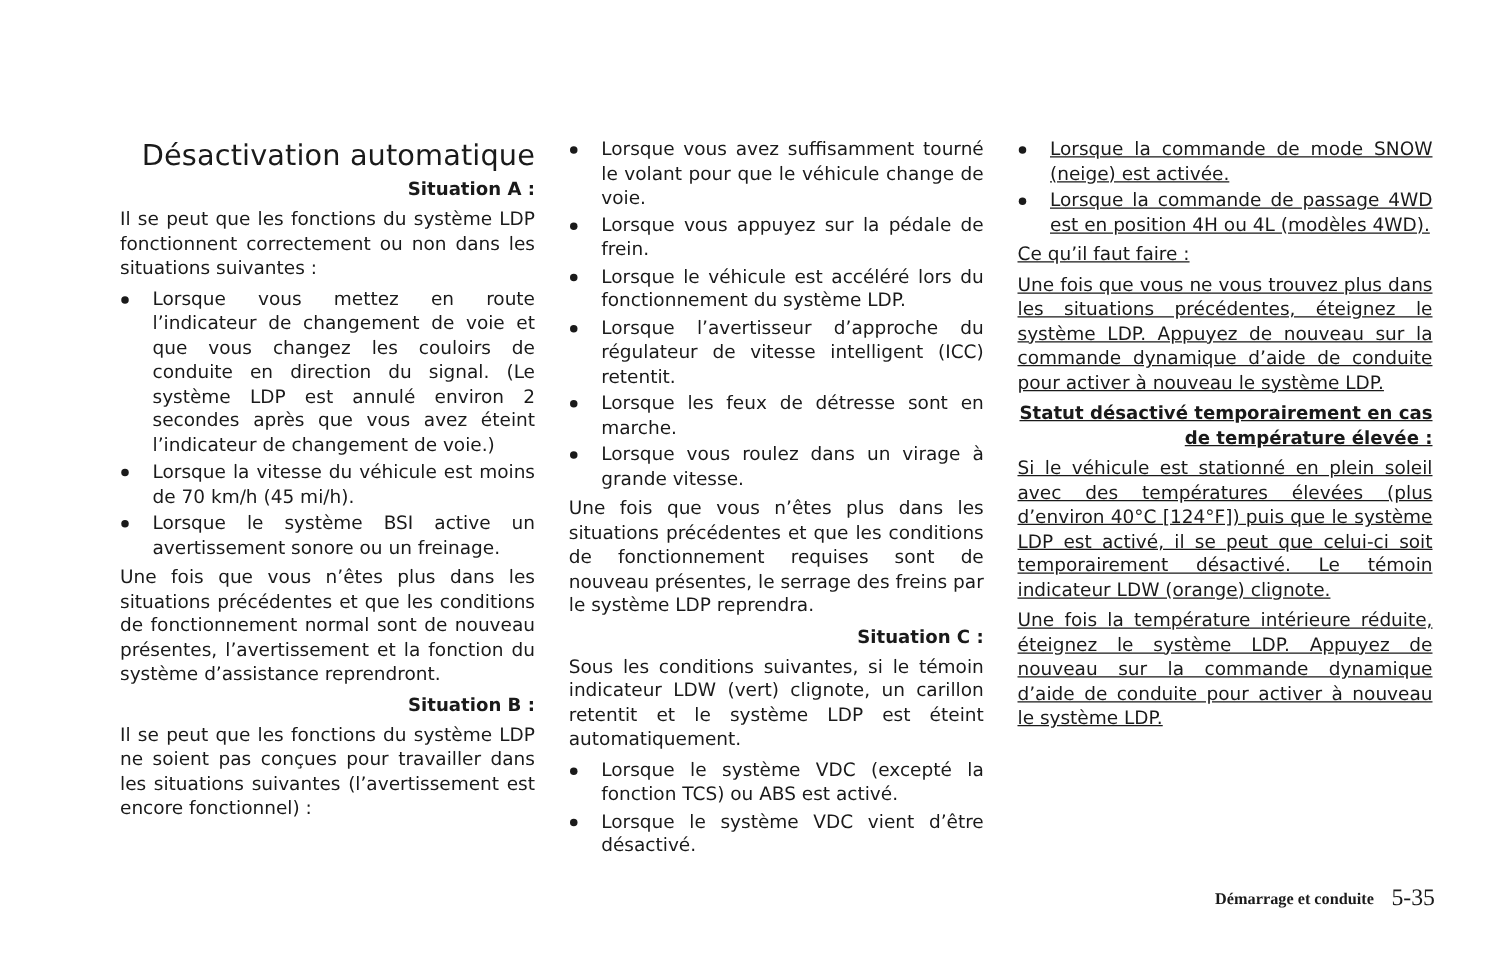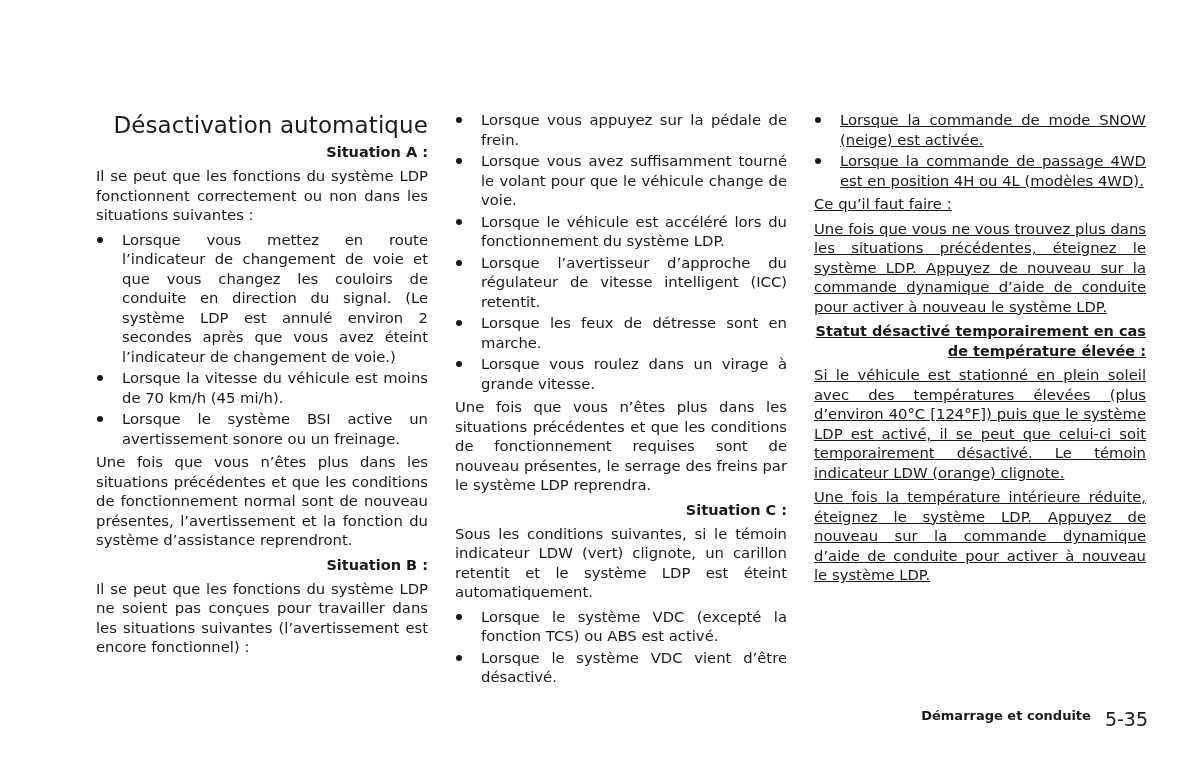--- a/index.html
+++ b/index.html
@@ -65,21 +65,22 @@
       width: 6px;
       height: 6px;
       border-radius: 50%;
       background: #1a1a1a;
     }
     #footer {
       position: absolute;
       top: 708px;
       right: 52px;
       display: flex;
-      align-items: flex-start;
+      align-items: center;
+      font-family: Liberation Serif, serif;
     }
     #footer .section {
       font-size: 13px;
       font-weight: bold;
       margin-right: 14px;
     }
     #footer .page {
       font-size: 19px;
       font-weight: normal;
     }
@@ -96,22 +97,22 @@
     <li class="bullet"><span class="dot"></span><span>Lorsque la vitesse du véhicule est moins de 70 km/h (45 mi/h).</span></li>
     <li class="bullet"><span class="dot"></span><span>Lorsque le système BSI active un avertissement sonore ou un freinage.</span></li>
   </ul>
   <p class="para">Une fois que vous n’êtes plus dans les situations précédentes et que les conditions de fonctionnement normal sont de nouveau présentes, l’avertissement et la fonction du système d’assistance reprendront.</p>
   <div class="subhead">Situation B :</div>
   <p class="para">Il se peut que les fonctions du système LDP ne soient pas conçues pour travailler dans les situations suivantes (l’avertissement est encore fonctionnel) :</p>
 </div>
 
 <div class="col" id="col2">
   <ul class="bullets">
+    <li class="bullet"><span class="dot"></span><span>Lorsque vous avez suffisamment tourné le volant pour que le véhicule change de voie.</span></li>
     <li class="bullet"><span class="dot"></span><span>Lorsque vous appuyez sur la pédale de frein.</span></li>
-    <li class="bullet"><span class="dot"></span><span>Lorsque vous avez suffisamment tourné le volant pour que le véhicule change de voie.</span></li>
     <li class="bullet"><span class="dot"></span><span>Lorsque le véhicule est accéléré lors du fonctionnement du système LDP.</span></li>
     <li class="bullet"><span class="dot"></span><span>Lorsque l’avertisseur d’approche du régulateur de vitesse intelligent (ICC) retentit.</span></li>
     <li class="bullet"><span class="dot"></span><span>Lorsque les feux de détresse sont en marche.</span></li>
     <li class="bullet"><span class="dot"></span><span>Lorsque vous roulez dans un virage à grande vitesse.</span></li>
   </ul>
   <p class="para">Une fois que vous n’êtes plus dans les situations précédentes et que les conditions de fonctionnement requises sont de nouveau présentes, le serrage des freins par le système LDP reprendra.</p>
   <div class="subhead">Situation C :</div>
   <p class="para">Sous les conditions suivantes, si le témoin indicateur LDW (vert) clignote, un carillon retentit et le système LDP est éteint automatiquement.</p>
   <ul class="bullets">
     <li class="bullet"><span class="dot"></span><span>Lorsque le système VDC (excepté la fonction TCS) ou ABS est activé.</span></li>

